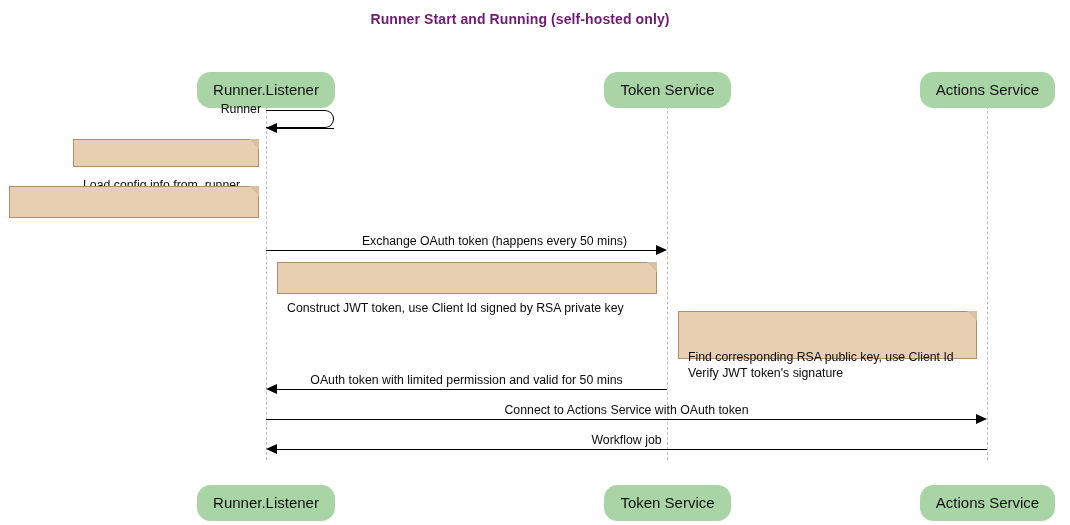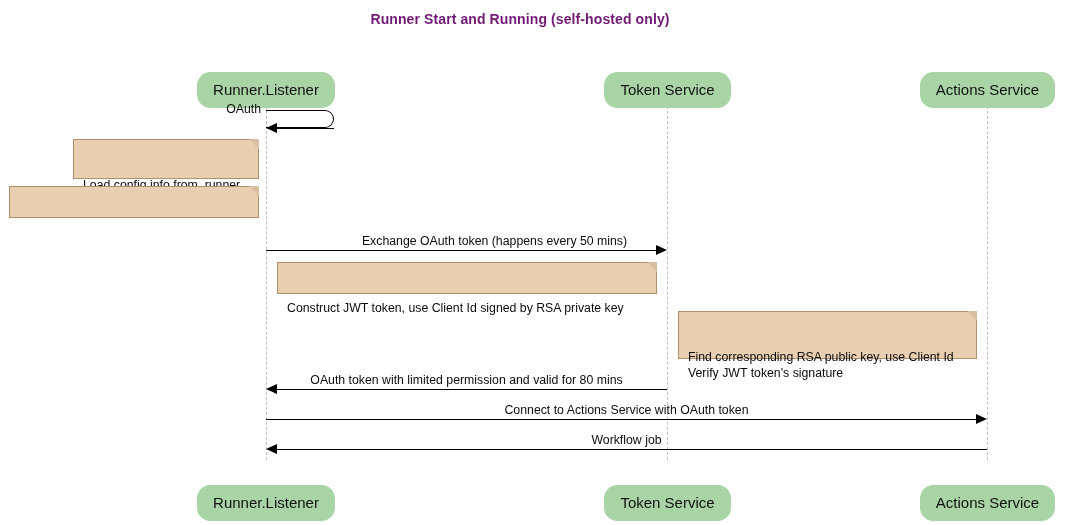--- a/index.html
+++ b/index.html
@@ -123,26 +123,26 @@
   <div class="participant" style="left:197px; top:51px; width:138px;">
     <span>Runner.Listener</span>
   </div>
   <div class="participant" style="left:604px; top:51px; width:127px;">
     <span>Token Service</span>
   </div>
   <div class="participant" style="left:920px; top:51px; width:135px;">
     <span>Actions Service</span>
   </div>
 
-  <div class="msg-label right" style="left:176px; top:102px; width:85px;">OAuth</div>
+  <div class="msg-label right" style="left:176px; top:102px; width:85px;">Runner</div>
   <div class="self-loop" style="left:266px; top:110px; width:68px; height:18px;"></div>
   <div class="msg-line" style="left:277px; top:127.5px; width:57px;"></div>
   <div class="arrow-head left" style="left:266px; top:122.5px;"></div>
 
-  <div class="note" style="left:73px; top:139px; width:186px; height:40px;">
+  <div class="note" style="left:73px; top:139px; width:186px; height:28px;">
     <span class="fold"></span>
     <span>Load config info from .runner</span>
   </div>
 
   <div class="note" style="left:9px; top:186px; width:250px; height:32px;">
     <span class="fold"></span>
   </div>
 
   <div class="msg-label center" style="left:266px; top:234px; width:401px;padding-left:28px;">Exchange OAuth token (happens every 50 mins)</div>
   <div class="msg-line" style="left:266px; top:249.5px; width:390px;"></div>
@@ -152,21 +152,21 @@
     <span class="fold"></span>
     <span>Construct JWT token, use Client Id signed by RSA private key</span>
   </div>
 
   <div class="note" style="left:678px; top:311px; width:299px; height:48px;">
     <span class="fold"></span>
     <span>Find corresponding RSA public key, use Client Id
 Verify JWT token's signature</span>
   </div>
 
-  <div class="msg-label center" style="left:266px; top:373px; width:401px;">OAuth token with limited permission and valid for 80 mins</div>
+  <div class="msg-label center" style="left:266px; top:373px; width:401px;">OAuth token with limited permission and valid for 50 mins</div>
   <div class="msg-line" style="left:277px; top:388.5px; width:390px;"></div>
   <div class="arrow-head left" style="left:266px; top:383.5px;"></div>
 
   <div class="msg-label center" style="left:266px; top:403px; width:721px;">Connect to Actions Service with OAuth token</div>
   <div class="msg-line" style="left:266px; top:418.5px; width:710px;"></div>
   <div class="arrow-head right" style="left:976px; top:413.5px;"></div>
 
   <div class="msg-label center" style="left:266px; top:433px; width:721px;">Workflow job</div>
   <div class="msg-line" style="left:277px; top:448.5px; width:710px;"></div>
   <div class="arrow-head left" style="left:266px; top:443.5px;"></div>

